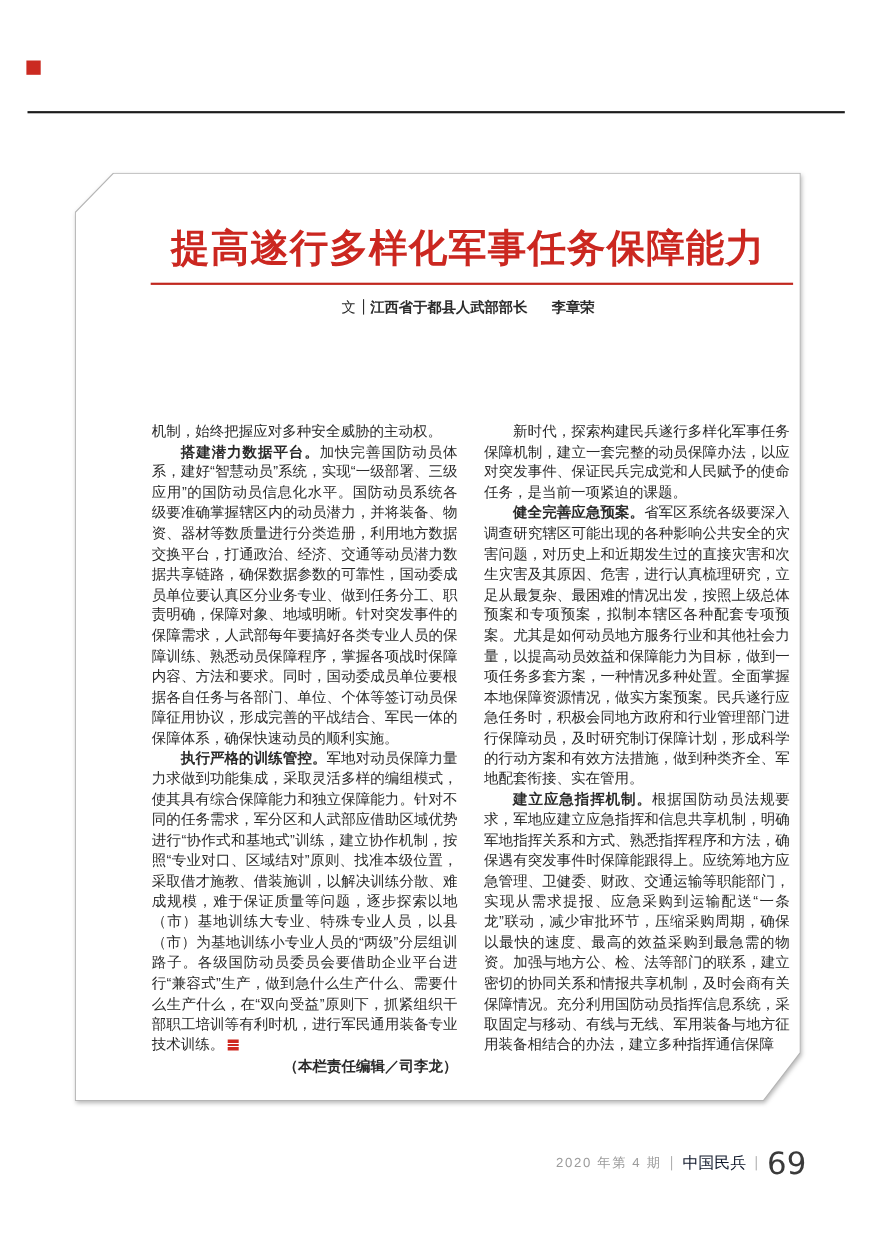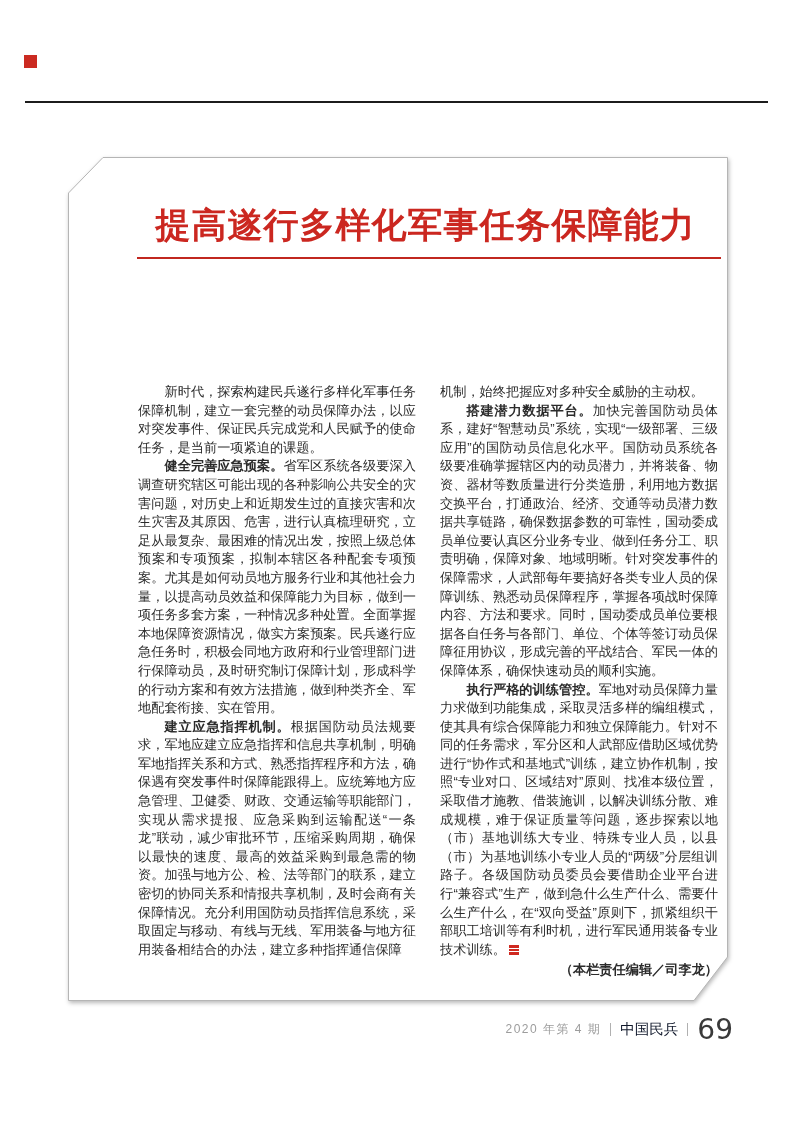--- a/index.html
+++ b/index.html
@@ -54,21 +54,21 @@
   .end-mark{
     display:inline-block;width:10px;height:10px;margin-left:3px;
     background:linear-gradient(#cf2920 0 3px,#ffffff 3px 4px,#cf2920 4px 6px,#ffffff 6px 7px,#cf2920 7px 10px);
     vertical-align:-1px;
   }
   .editor-note{
     margin:2px 0 0 0;font-size:13.2px;line-height:18.6px;font-weight:700;
     text-align:right;text-indent:0;color:#2b2b2b;
   }
   .footer{
-    position:absolute;top:1016px;right:61px;height:26px;
+    position:absolute;top:1044px;right:61px;height:26px;
     display:flex;align-items:center;gap:9px;
   }
   .f-issue{font-size:12px;color:#9c9c9c;letter-spacing:1.5px;}
   .f-bar{width:1px;height:13px;background:#b0b0b0;}
   .f-mag{font-size:14.5px;color:#0f172a;}
   .f-num{
     font-size:28px;color:#3a3a3a;font-family:"DejaVu Sans",sans-serif;
   }
 </style>
 </head>
@@ -81,32 +81,35 @@
 <svg class="card-svg" viewBox="0 0 660 844" xmlns="http://www.w3.org/2000/svg">
   <polygon points="35,0.5 659.5,0.5 659.5,800 626,843.5 0.5,843.5 0.5,36" fill="#ffffff" stroke="#b5b5b5" stroke-width="1"></polygon>
 </svg>
 
 <div class="card-content">
 
   <div class="article-title">提高遂行多样化军事任务保障能力</div>
 
   <div class="title-rule"></div>
 
+  <div class="byline">
+    <span class="prefix">文</span><span class="vbar"></span><span class="strong">江西省于都县人武部部长</span><span class="gap"></span><span class="strong">李章荣</span>
+  </div>
 
   <div class="columns">
-    <div class="col">
-      <p class="para"><b class="lead"></b><span>新时代，探索构建民兵遂行多样化军事任务保障机制，建立一套完整的动员保障办法，以应对突发事件、保证民兵完成党和人民赋予的使命任务，是当前一项紧迫的课题。</span></p>
-      <p class="para"><b class="lead">健全完善应急预案。</b><span>省军区系统各级要深入调查研究辖区可能出现的各种影响公共安全的灾害问题，对历史上和近期发生过的直接灾害和次生灾害及其原因、危害，进行认真梳理研究，立足从最复杂、最困难的情况出发，按照上级总体预案和专项预案，拟制本辖区各种配套专项预案。尤其是如何动员地方服务行业和其他社会力量，以提高动员效益和保障能力为目标，做到一项任务多套方案，一种情况多种处置。全面掌握本地保障资源情况，做实方案预案。民兵遂行应急任务时，积极会同地方政府和行业管理部门进行保障动员，及时研究制订保障计划，形成科学的行动方案和有效方法措施，做到种类齐全、军地配套衔接、实在管用。</span></p>
-      <p class="para"><b class="lead">建立应急指挥机制。</b><span>根据国防动员法规要求，军地应建立应急指挥和信息共享机制，明确军地指挥关系和方式、熟悉指挥程序和方法，确保遇有突发事件时保障能跟得上。应统筹地方应急管理、卫健委、财政、交通运输等职能部门，实现从需求提报、应急采购到运输配送“一条龙”联动，减少审批环节，压缩采购周期，确保以最快的速度、最高的效益采购到最急需的物资。加强与地方公、检、法等部门的联系，建立密切的协同关系和情报共享机制，及时会商有关保障情况。充分利用国防动员指挥信息系统，采取固定与移动、有线与无线、军用装备与地方征用装备相结合的办法，建立多种指挥通信保障</span></p>
-    </div>
     <div class="col">
       <p class="para noindent"><span>机制，始终把握应对多种安全威胁的主动权。</span></p>
       <p class="para"><b class="lead">搭建潜力数据平台。</b><span>加快完善国防动员体系，建好“智慧动员”系统，实现“一级部署、三级应用”的国防动员信息化水平。国防动员系统各级要准确掌握辖区内的动员潜力，并将装备、物资、器材等数质量进行分类造册，利用地方数据交换平台，打通政治、经济、交通等动员潜力数据共享链路，确保数据参数的可靠性，国动委成员单位要认真区分业务专业、做到任务分工、职责明确，保障对象、地域明晰。针对突发事件的保障需求，人武部每年要搞好各类专业人员的保障训练、熟悉动员保障程序，掌握各项战时保障内容、方法和要求。同时，国动委成员单位要根据各自任务与各部门、单位、个体等签订动员保障征用协议，形成完善的平战结合、军民一体的保障体系，确保快速动员的顺利实施。</span></p>
       <p class="para"><b class="lead">执行严格的训练管控。</b><span>军地对动员保障力量力求做到功能集成，采取灵活多样的编组模式，使其具有综合保障能力和独立保障能力。针对不同的任务需求，军分区和人武部应借助区域优势进行“协作式和基地式”训练，建立协作机制，按照“专业对口、区域结对”原则、找准本级位置，采取借才施教、借装施训，以解决训练分散、难成规模，难于保证质量等问题，逐步探索以地（市）基地训练大专业、特殊专业人员，以县（市）为基地训练小专业人员的“两级”分层组训路子。各级国防动员委员会要借助企业平台进行“兼容式”生产，做到急什么生产什么、需要什么生产什么，在“双向受益”原则下，抓紧组织干部职工培训等有利时机，进行军民通用装备专业技术训练。</span><span class="end-mark"></span></p>
       <p class="editor-note">（本栏责任编辑／司李龙）</p>
+    </div>
+    <div class="col">
+      <p class="para"><b class="lead"></b><span>新时代，探索构建民兵遂行多样化军事任务保障机制，建立一套完整的动员保障办法，以应对突发事件、保证民兵完成党和人民赋予的使命任务，是当前一项紧迫的课题。</span></p>
+      <p class="para"><b class="lead">健全完善应急预案。</b><span>省军区系统各级要深入调查研究辖区可能出现的各种影响公共安全的灾害问题，对历史上和近期发生过的直接灾害和次生灾害及其原因、危害，进行认真梳理研究，立足从最复杂、最困难的情况出发，按照上级总体预案和专项预案，拟制本辖区各种配套专项预案。尤其是如何动员地方服务行业和其他社会力量，以提高动员效益和保障能力为目标，做到一项任务多套方案，一种情况多种处置。全面掌握本地保障资源情况，做实方案预案。民兵遂行应急任务时，积极会同地方政府和行业管理部门进行保障动员，及时研究制订保障计划，形成科学的行动方案和有效方法措施，做到种类齐全、军地配套衔接、实在管用。</span></p>
+      <p class="para"><b class="lead">建立应急指挥机制。</b><span>根据国防动员法规要求，军地应建立应急指挥和信息共享机制，明确军地指挥关系和方式、熟悉指挥程序和方法，确保遇有突发事件时保障能跟得上。应统筹地方应急管理、卫健委、财政、交通运输等职能部门，实现从需求提报、应急采购到运输配送“一条龙”联动，减少审批环节，压缩采购周期，确保以最快的速度、最高的效益采购到最急需的物资。加强与地方公、检、法等部门的联系，建立密切的协同关系和情报共享机制，及时会商有关保障情况。充分利用国防动员指挥信息系统，采取固定与移动、有线与无线、军用装备与地方征用装备相结合的办法，建立多种指挥通信保障</span></p>
     </div>
   </div>
 
 </div>
 
 <div class="footer">
   <span class="f-issue">2020 年第 4 期</span>
   <span class="f-bar"></span>
   <span class="f-mag">中国民兵</span>
   <span class="f-bar"></span>

